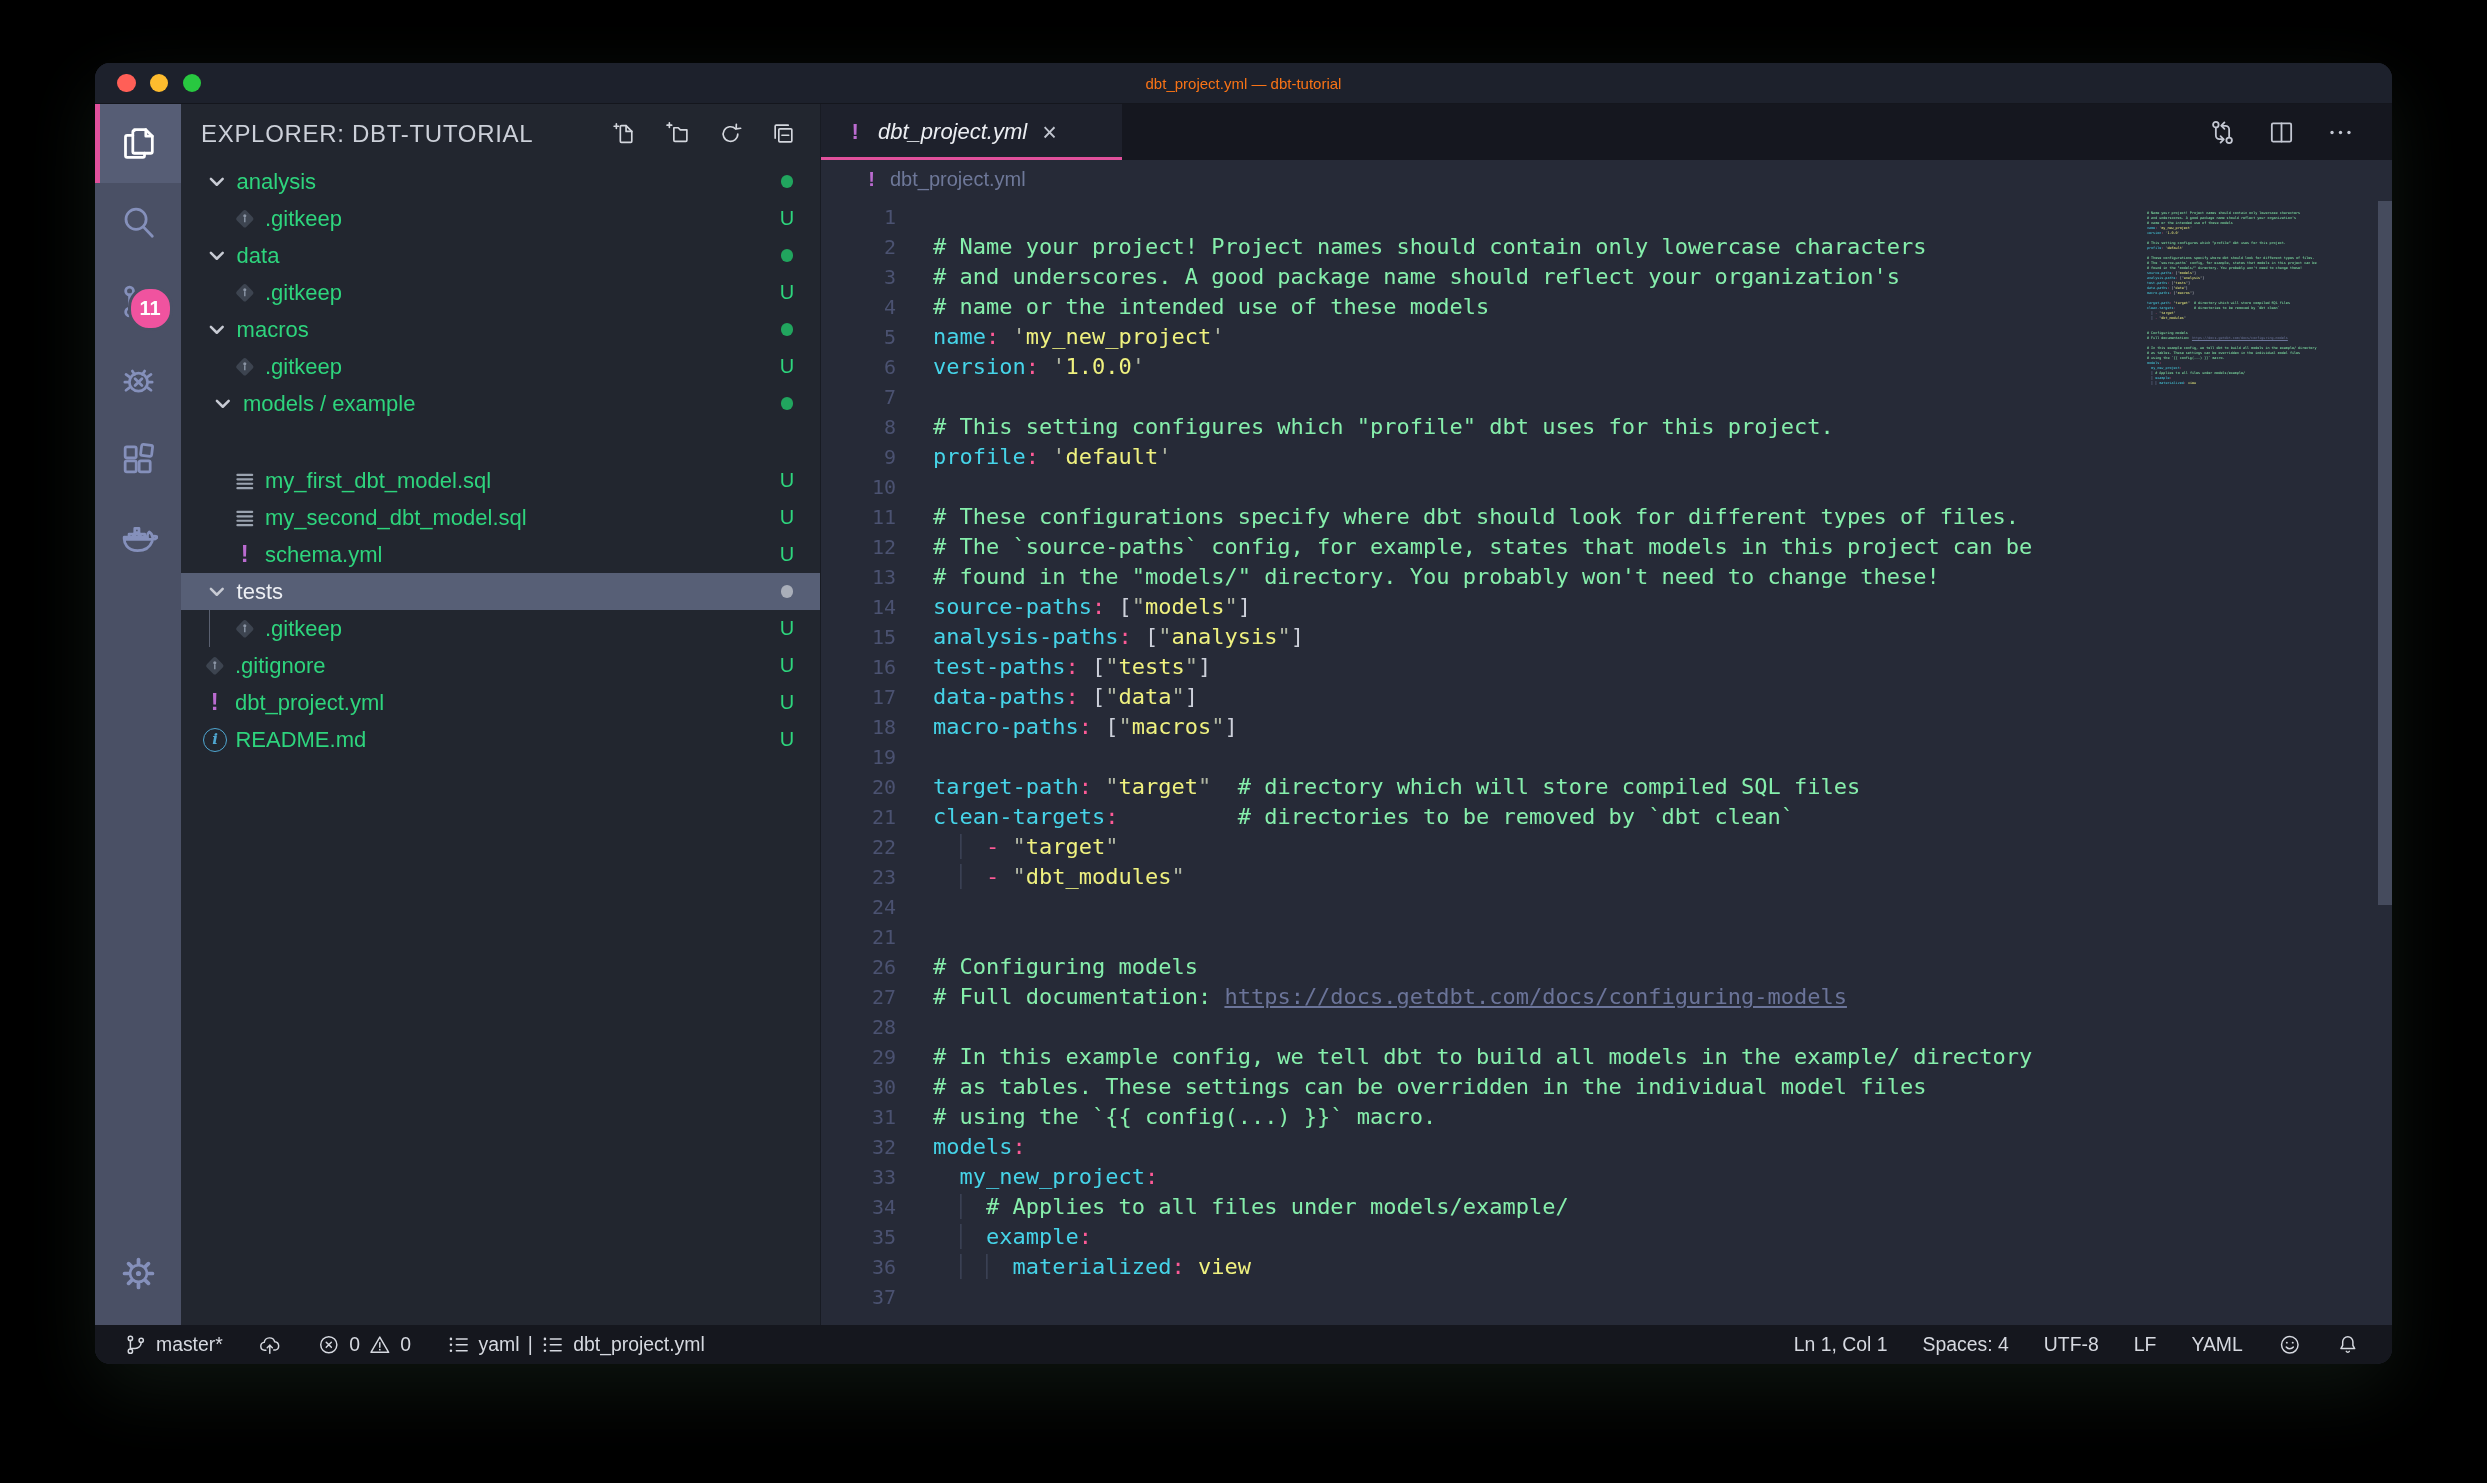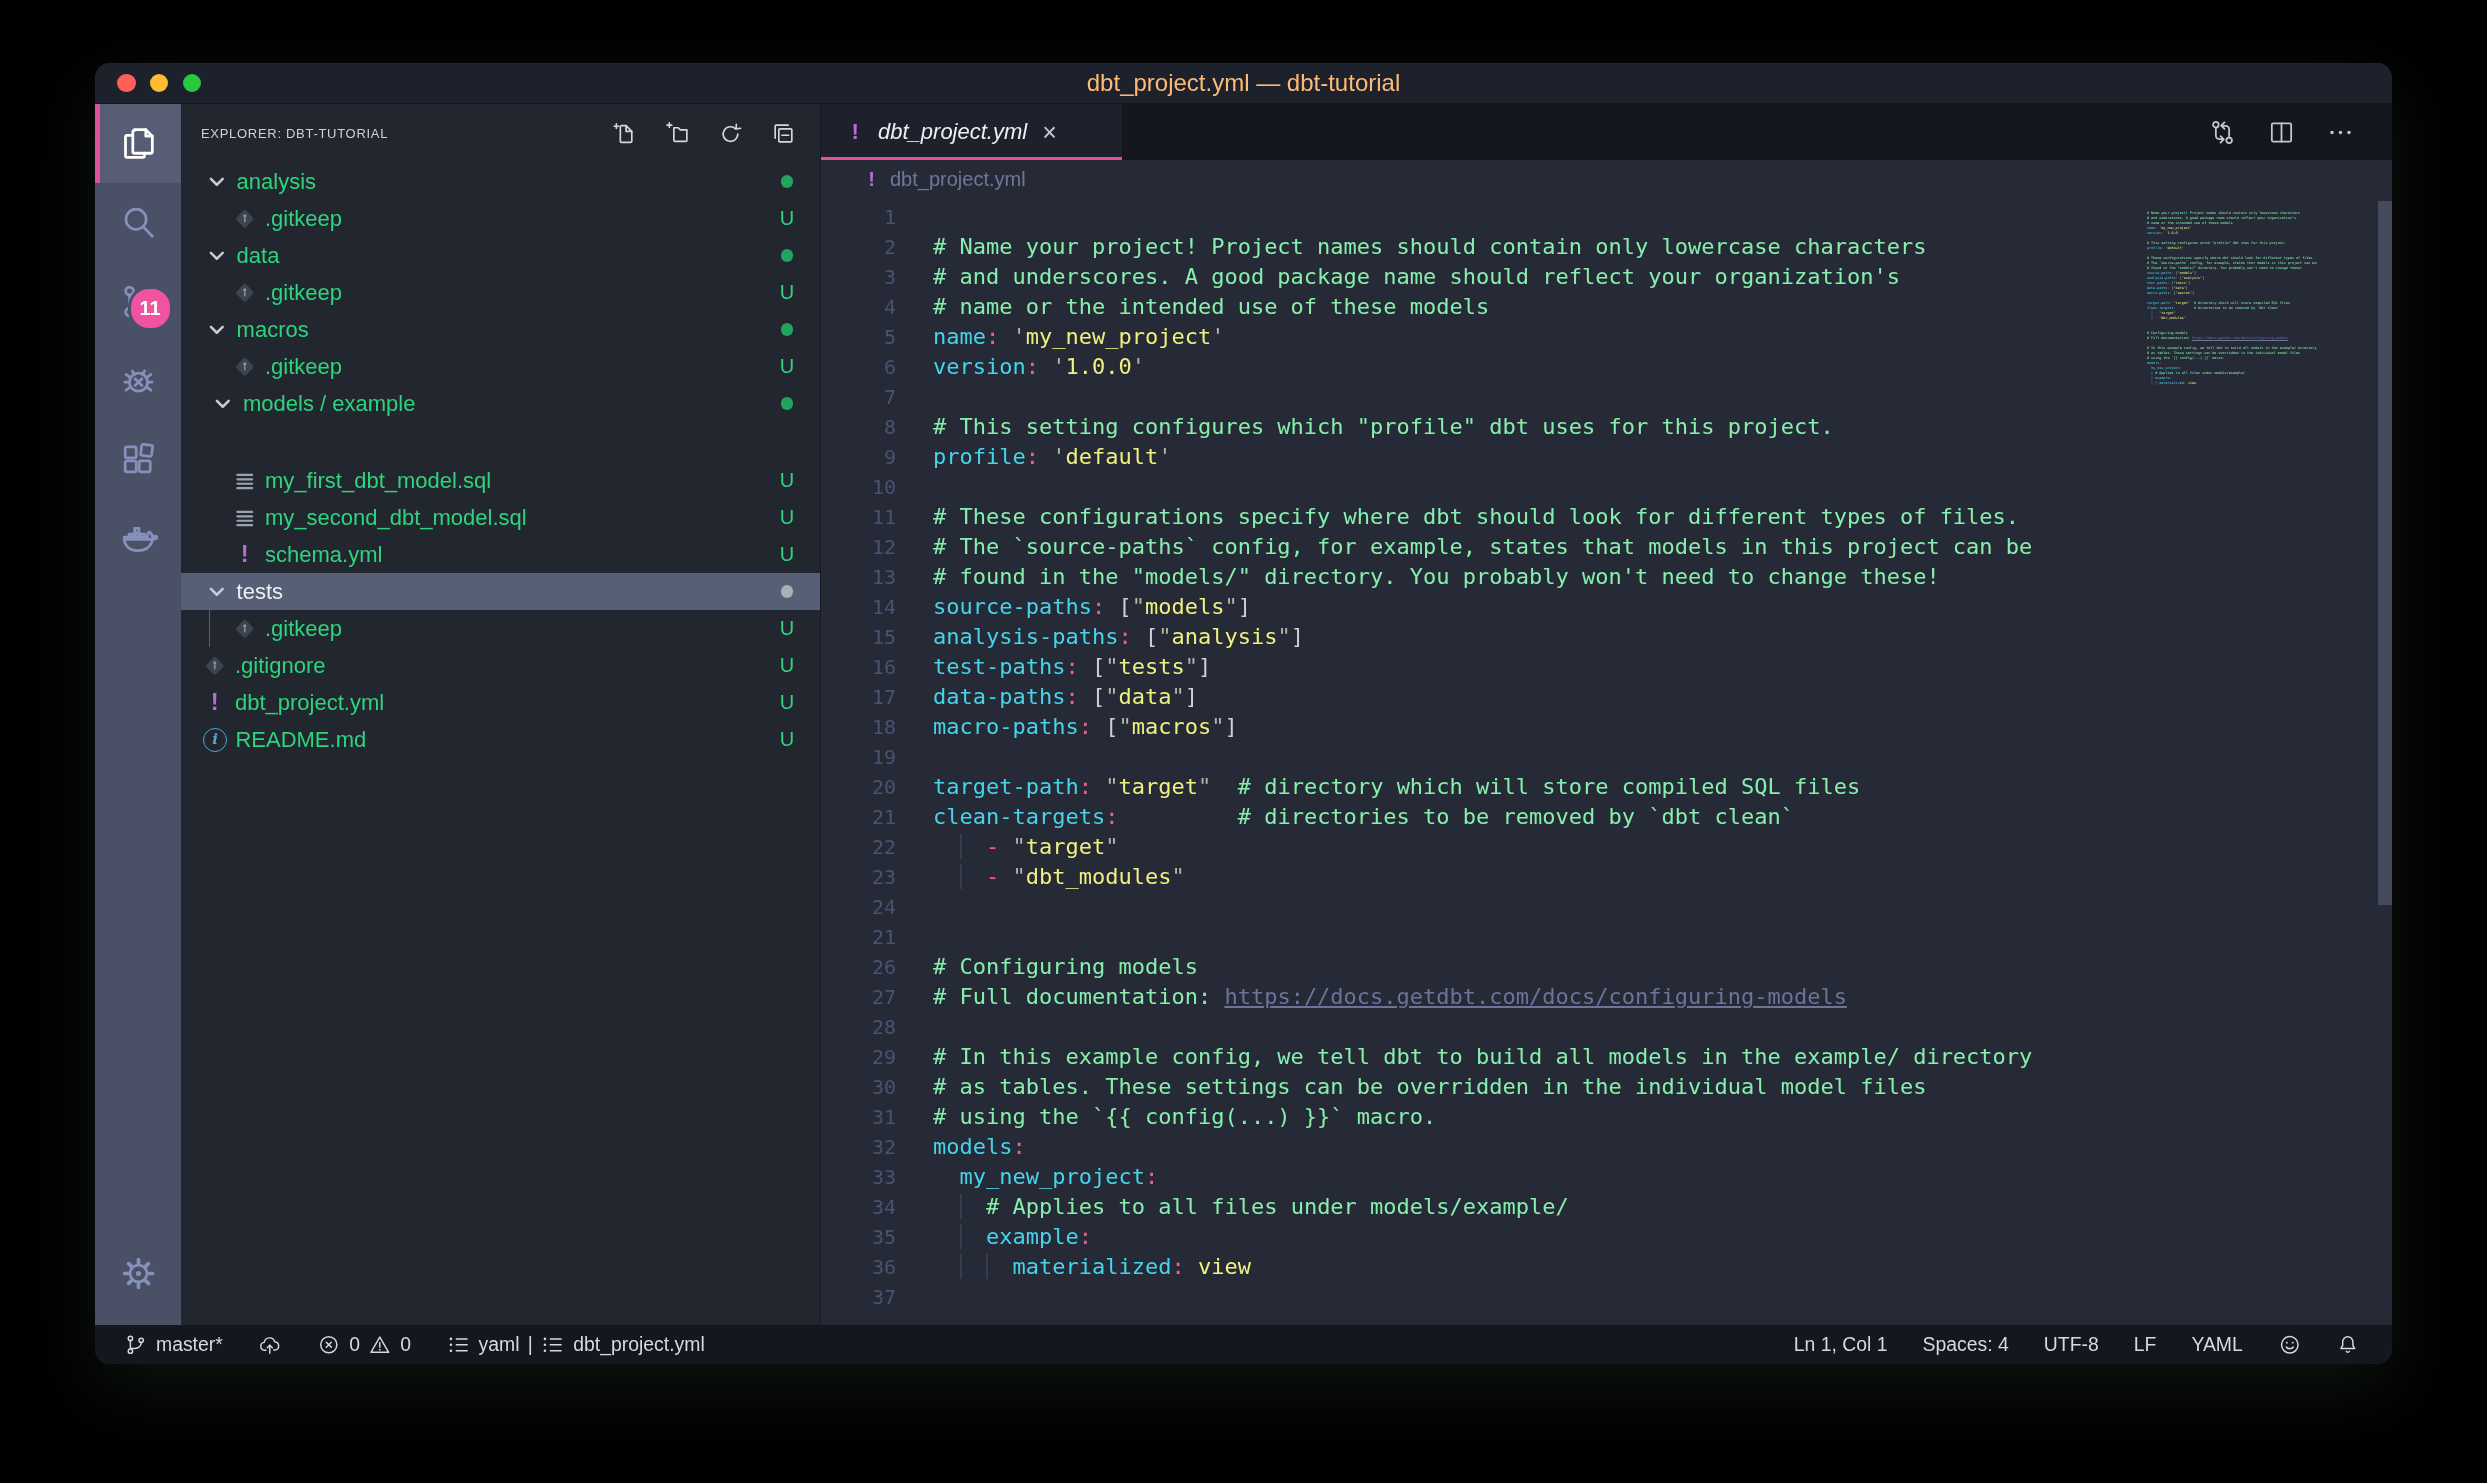--- a/index.html
+++ b/index.html
@@ -6,37 +6,37 @@
     font-family:"Liberation Sans",sans-serif;-webkit-font-smoothing:antialiased;}
   .window{position:absolute;left:95px;top:63px;width:2297px;height:1301px;border-radius:15px;
     overflow:hidden;background:#262a37;box-shadow:0 25px 76px rgba(40,60,45,.35),0 8.4px 34px rgba(0,0,0,.9);
     display:flex;flex-direction:column;}
   
   .titlebar{height:40px;background:#1d212c;position:relative;flex:0 0 auto;border-bottom:0.8px solid #14161d;}
   .lights{position:absolute;left:22px;top:0;height:100%;display:flex;align-items:center;gap:14.3px;}
   .light{width:18.5px;height:18.5px;border-radius:50%;}
   .light.red{background:#ff5f57}.light.yellow{background:#febc2e}.light.green{background:#28c840}
   .wtitle{position:absolute;left:0;right:0;top:0;height:100%;display:flex;align-items:center;justify-content:center;
-    color:#fdba74;font-size:24px;}
+    color:#f97316;font-size:15px;}
   
   .main{flex:1 1 auto;display:flex;min-height:0;}
   
   .activitybar{width:86px;background:#4a5065;position:relative;display:flex;flex-direction:column;align-items:center;flex:0 0 auto;}
   .ab-item{width:86px;height:79px;display:flex;align-items:center;justify-content:center;position:relative;}
   .ab-item svg{width:39px;height:39px;fill:none;stroke:#8590bb;stroke-width:1.7;stroke-linecap:round;stroke-linejoin:round;}
   .ab-item.active{background:#565d75;}
   .ab-item.active svg{stroke:#ffffff;}
   .ab-active-bar{position:absolute;left:0;top:0;width:5px;height:79px;background:#e1509c;}
   .ab-badge{position:absolute;right:8.4px;bottom:10px;min-width:39px;height:39px;border-radius:21px;background:#f0539f;
     border:3.4px solid #4a5065;color:#fff;font-size:20px;font-weight:bold;display:flex;align-items:center;justify-content:center;}
   .ab-gear{margin-top:auto;margin-bottom:11.8px;}
   
   .sidebar{width:639px;background:#22262f;flex:0 0 auto;display:flex;flex-direction:column;min-height:0;}
   .sb-header{height:59px;display:flex;align-items:center;padding:0 23.6px 0 20px;flex:0 0 auto;}
-  .sb-title{color:#ccd0d9;font-size:13px;letter-spacing:0.7px;}
+  .sb-title{color:#ccd0d9;font-size:24px;letter-spacing:0.7px;}
   .sb-actions{margin-left:auto;display:flex;gap:28px;}
   .sb-actions svg{width:25px;height:25px;fill:none;stroke:#d4d7de;stroke-width:1.6;stroke-linecap:round;stroke-linejoin:round;}
   .tree{flex:1 1 auto;overflow:hidden;}
   .trow{height:37px;display:flex;align-items:center;position:relative;color:#2ed47d;font-size:22px;}
   .trow.sel{background:#575f76;color:#eceef3;}
   .tlabel{margin-left:8.4px;white-space:nowrap;}
   .tree-chev{width:23.6px;height:23.6px;fill:none;stroke:#c8cbd4;stroke-width:1.7;stroke-linecap:round;stroke-linejoin:round;flex:0 0 auto;}
   .ic-git{width:23.6px;height:23.6px;flex:0 0 auto;}
   .ic-git rect{fill:#3d4450;}
   .ic-git circle{fill:#8a94a4;}

